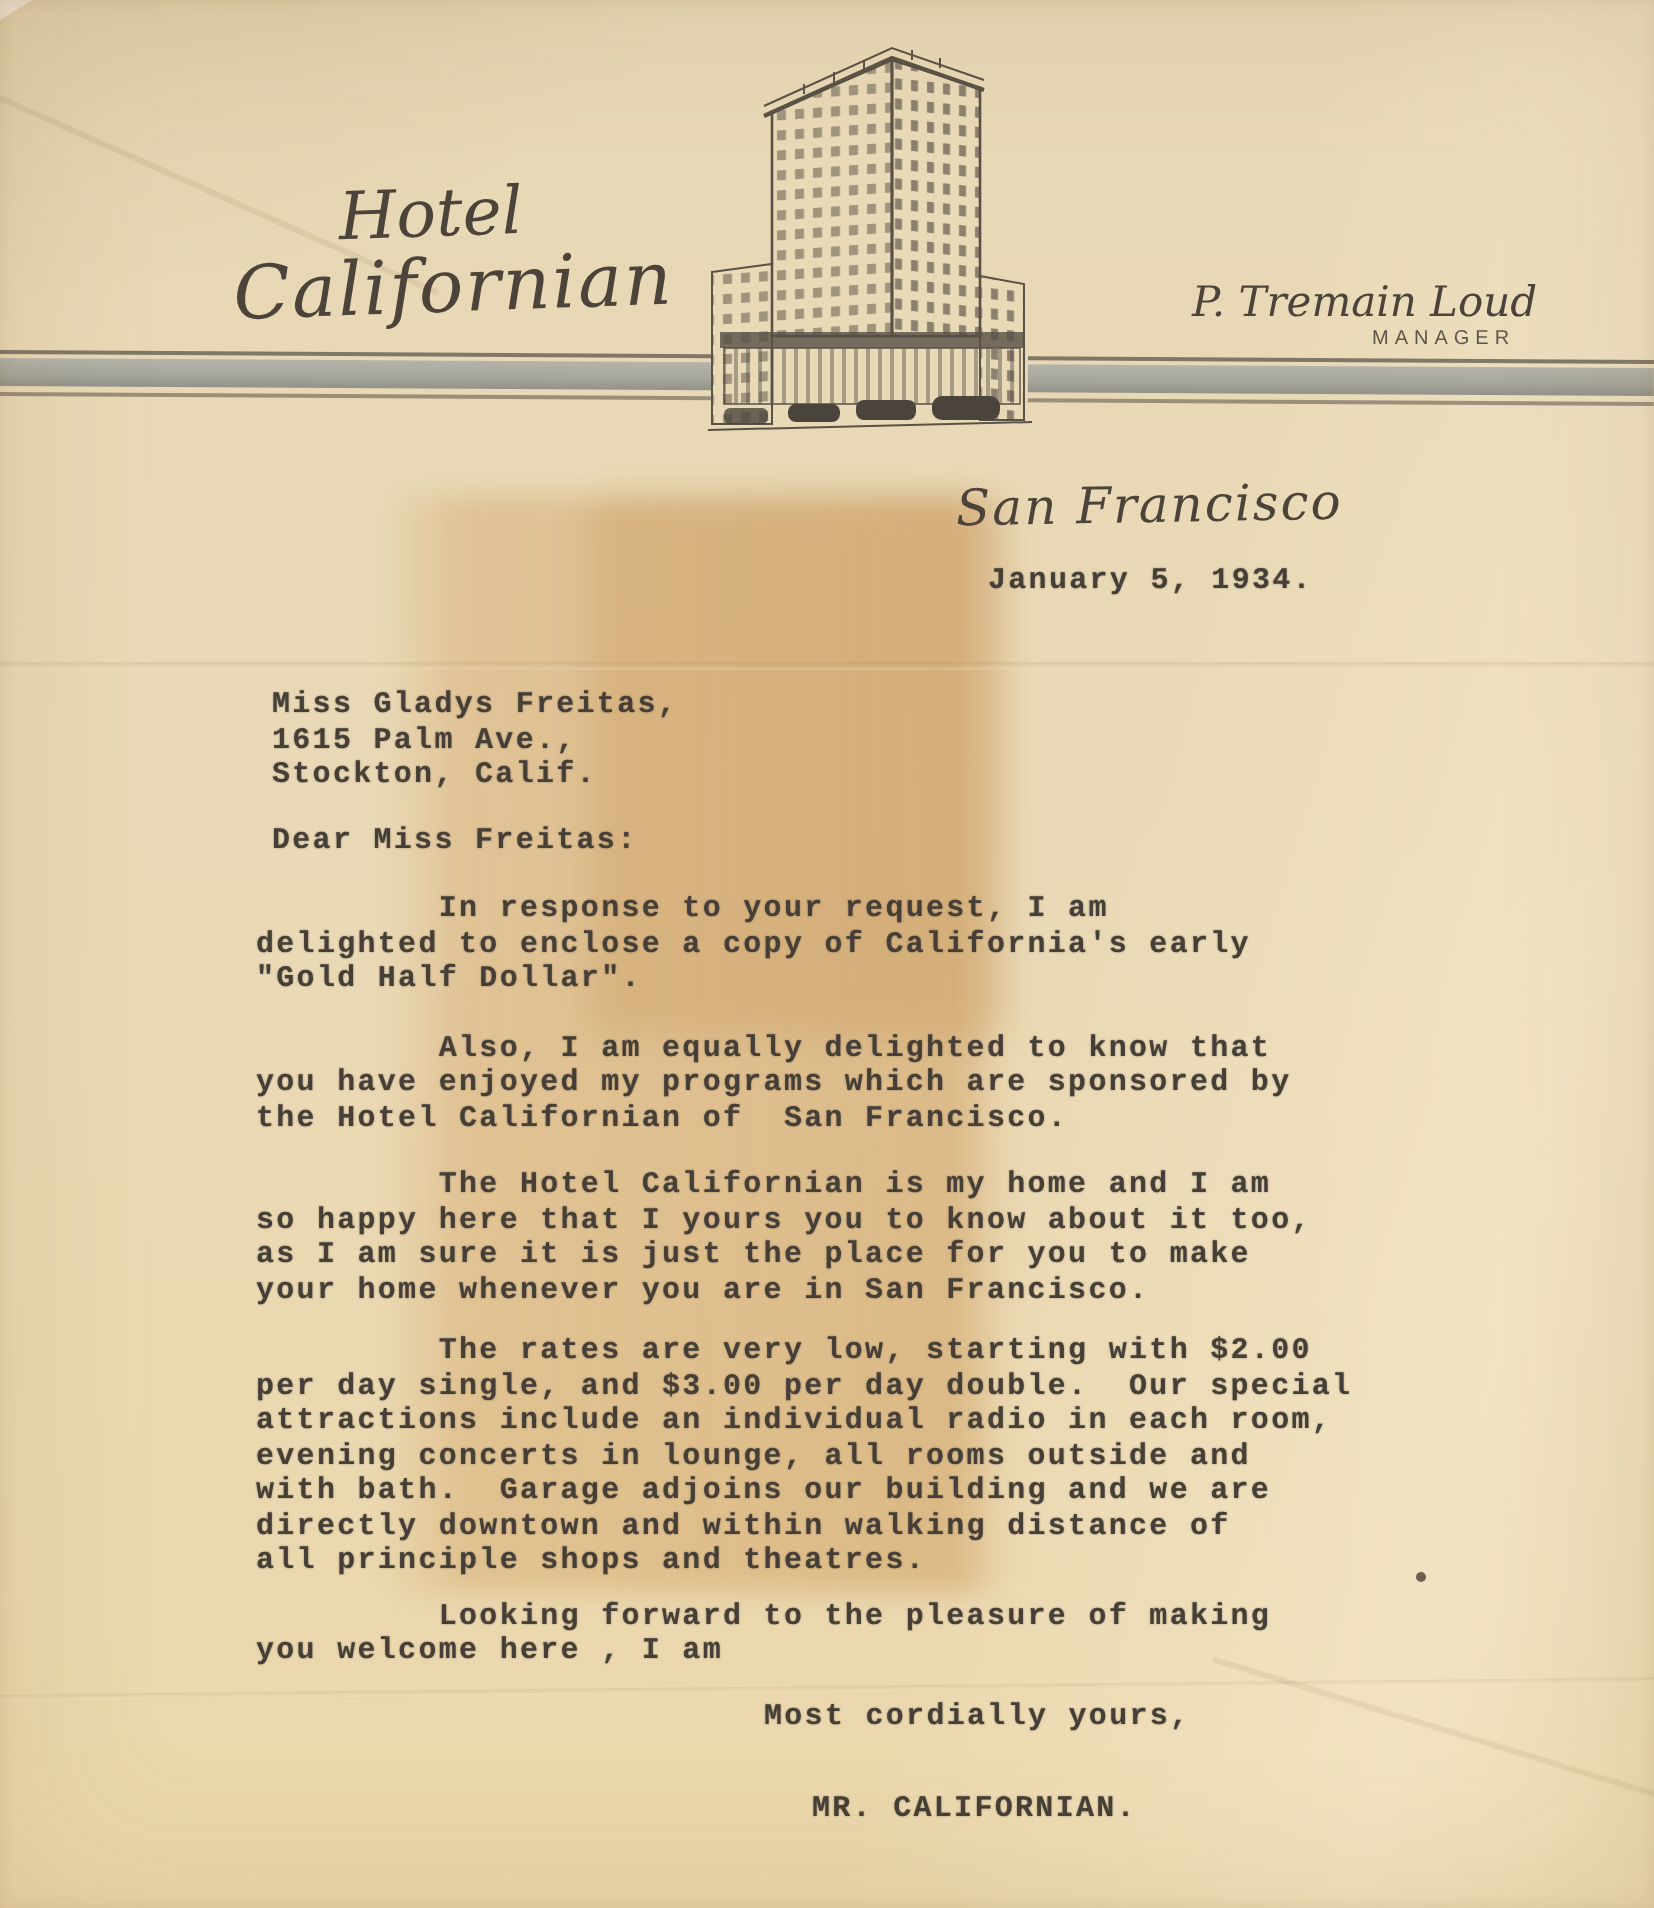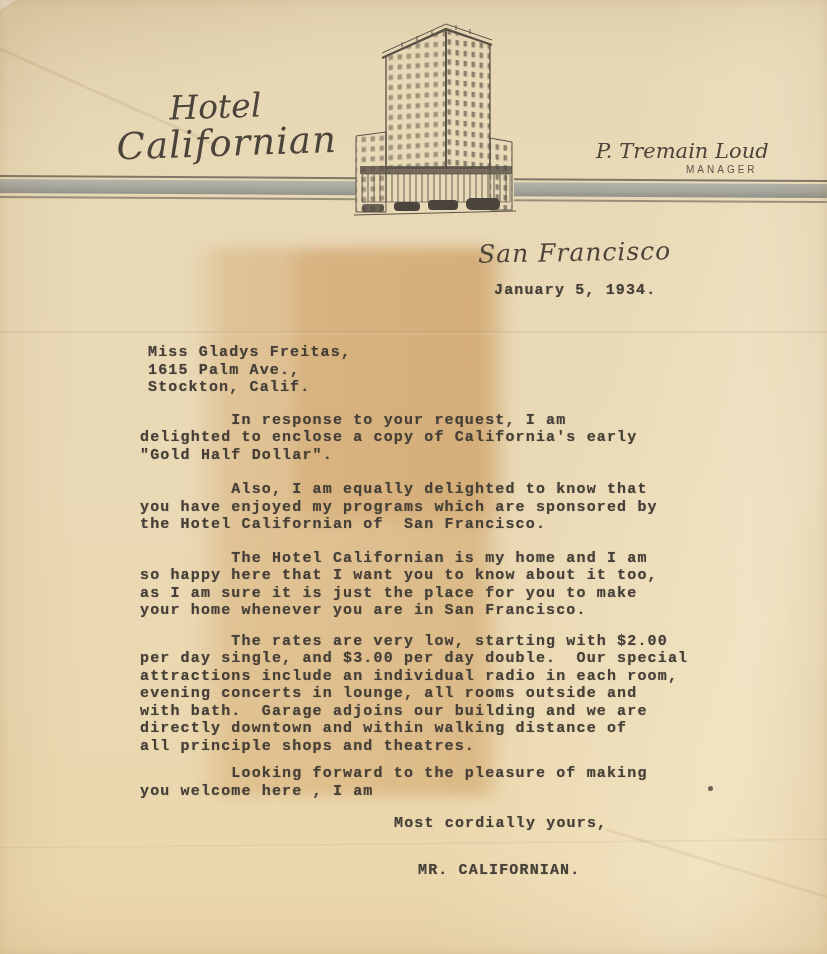--- a/index.html
+++ b/index.html
@@ -62,21 +62,21 @@
   .manager .mname{font-size:21px;}
   .manager .mtitle{margin-left:90px;margin-top:1px;font-family:"Liberation Sans",sans-serif;
     font-size:10px;letter-spacing:3px;color:#5d564d;font-style:normal;}
   .city{position:absolute;left:478px;top:238px;font-size:25px;letter-spacing:1px;
     transform:rotate(-1deg);}
   
   .tw{font-family:"Liberation Mono", monospace;font-weight:700;font-size:15px;
     line-height:17.5px;letter-spacing:1.15px;color:#453f37;white-space:pre;
     text-shadow:0 0 1px rgba(69,63,55,.55);}
   .date{position:absolute;left:494px;top:282px;}
-  .body-flow{position:absolute;left:140px;top:344px;width:620px;}
+  .body-flow{position:absolute;left:128px;top:344px;width:620px;}
   .block{margin:0;}
   .recipient{margin-left:8px;margin-bottom:15px;}
   .salutation{margin-left:8px;margin-bottom:17px;}
   .p1{margin-bottom:17px;}
   .p2{margin-bottom:16px;}
   .p3{margin-bottom:13px;}
   .p4{margin-bottom:10px;}
   .p5{margin-bottom:15px;}
   .closing{margin-left:238px;margin-bottom:29px;padding-left:16px;}
   .signature{margin-left:278px;}
@@ -151,28 +151,29 @@
 
 
   <div class="city script">San Francisco</div>
 
   <div class="tw date">January 5, 1934.</div>
 
   <div class="body-flow">
     <div class="tw block recipient">Miss Gladys Freitas,
 1615 Palm Ave.,
 Stockton, Calif.</div>
+    <div class="tw block salutation">Dear Miss Freitas:</div>
     <div class="tw block p1">         In response to your request, I am
 delighted to enclose a copy of California's early
 "Gold Half Dollar".</div>
     <div class="tw block p2">         Also, I am equally delighted to know that
 you have enjoyed my programs which are sponsored by
 the Hotel Californian of  San Francisco.</div>
     <div class="tw block p3">         The Hotel Californian is my home and I am
-so happy here that I want you to know about it too,
+so happy here that I yours you to know about it too,
 as I am sure it is just the place for you to make
 your home whenever you are in San Francisco.</div>
     <div class="tw block p4">         The rates are very low, starting with $2.00
 per day single, and $3.00 per day double.  Our special
 attractions include an individual radio in each room,
 evening concerts in lounge, all rooms outside and
 with bath.  Garage adjoins our building and we are
 directly downtown and within walking distance of
 all principle shops and theatres.</div>
     <div class="tw block p5">         Looking forward to the pleasure of making

